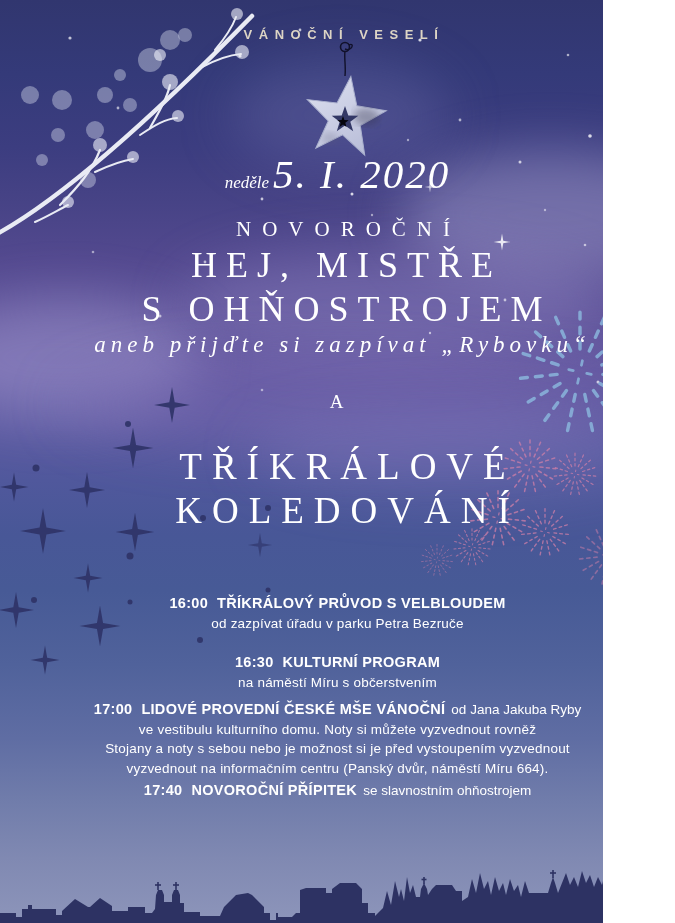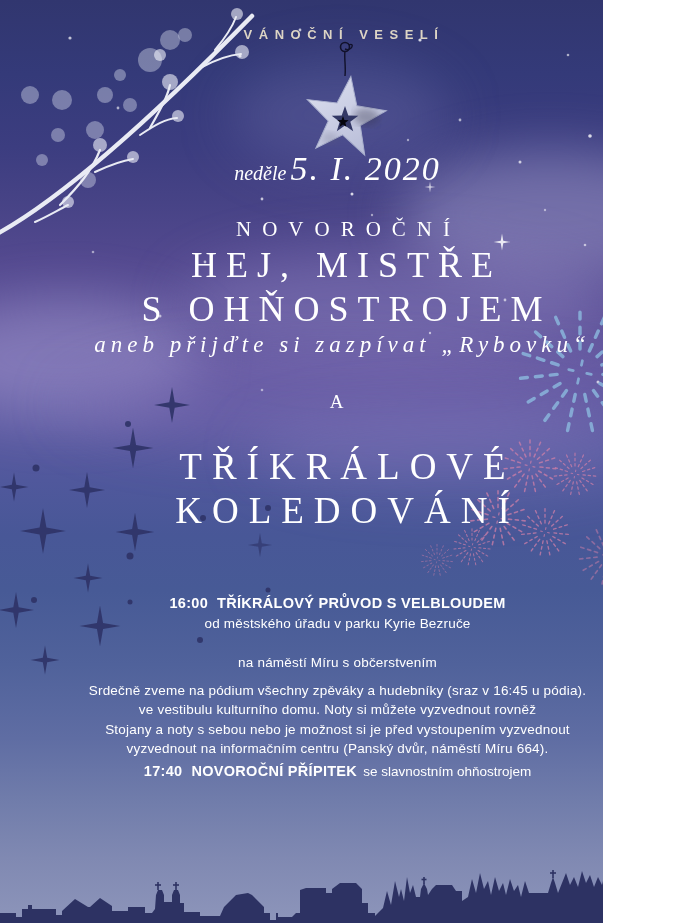--- a/index.html
+++ b/index.html
@@ -16,22 +16,22 @@
   .c2{left:180px;top:248px;width:430px;height:110px;background:rgba(152,142,202,.32);}
   .c3{left:-70px;top:298px;width:270px;height:120px;background:rgba(176,168,218,.40);}
   .c4{left:60px;top:356px;width:560px;height:95px;background:rgba(122,107,177,.35);}
   .c5{left:250px;top:412px;width:400px;height:80px;background:rgba(142,132,197,.28);}
   .c6{left:230px;top:60px;width:220px;height:110px;background:rgba(120,118,180,.30);}
   .abs{position:absolute;}
   .center{left:0;width:675px;text-align:center;}
   .serif{font-family:"Liberation Serif",serif;}
   .kicker{top:27px;font-size:13px;font-weight:700;letter-spacing:6.5px;padding-left:6.5px;color:#ddd5c5;}
   .date{top:150px;font-style:italic;}
-  .date .small{font-size:20px;}
-  .date .big{font-size:34px;letter-spacing:2px;}
+  .date .small{font-size:17px;}
+  .date .big{font-size:41px;letter-spacing:2px;}
   .eyebrow{top:217px;font-size:21px;letter-spacing:11px;padding-left:11px;}
   .big1{top:244px;font-size:36px;letter-spacing:9px;padding-left:9px;}
   .big2{top:288px;font-size:36px;letter-spacing:9px;padding-left:9px;}
   .subtitle{top:332px;font-size:23px;font-style:italic;letter-spacing:5px;padding-left:5px;}
   .conj{top:391px;font-size:19px;letter-spacing:2px;}
   .big3{top:445px;font-size:37px;letter-spacing:10px;padding-left:10px;}
   .big4{top:489px;font-size:37px;letter-spacing:10px;padding-left:10px;}
   .schedule{top:594px;font-size:13.5px;line-height:19.5px;}
   .schedule .grp1{margin-bottom:20px;}
   .schedule .grp2{margin-bottom:8px;}
@@ -258,27 +258,28 @@
   <div class="abs center big1 serif">HEJ, MISTŘE</div>
   <div class="abs center big2 serif">S OHŇOSTROJEM</div>
   <div class="abs center subtitle serif">aneb přijďte si zazpívat „Rybovku“</div>
   <div class="abs center conj serif">A</div>
   <div class="abs center big3 serif">TŘÍKRÁLOVÉ</div>
   <div class="abs center big4 serif">KOLEDOVÁNÍ</div>
 
   <div class="abs center schedule">
     <div class="grp1">
       <div class="hl"><span class="time">16:00</span><span>TŘÍKRÁLOVÝ PRŮVOD S VELBLOUDEM</span></div>
-      <div class="dt">od městského úřadu v parku Kyrie Bezruče</div>
+      <div class="dt">od zazpívat úřadu v parku Petra Bezruče</div>
     </div>
     <div class="grp2">
+      <div class="hl"><span class="time">16:30</span><span>KULTURNÍ PROGRAM</span></div>
       <div class="dt">na náměstí Míru s občerstvením</div>
     </div>
     <div class="grp3">
-      <div class="dt">Srdečně zveme na pódium všechny zpěváky a hudebníky (sraz v 16:45 u pódia).</div>
+      <div class="hl"><span class="time">17:00</span><span>LIDOVÉ PROVEDNÍ ČESKÉ MŠE VÁNOČNÍ</span><span class="sfx">od Jana Jakuba Ryby</span></div>
       <div class="dt">ve vestibulu kulturního domu. Noty si můžete vyzvednout rovněž</div>
       <div class="dt">Stojany a noty s sebou nebo je možnost si je před vystoupením vyzvednout</div>
       <div class="dt">vyzvednout na informačním centru (Panský dvůr, náměstí Míru 664).</div>
     </div>
     <div class="grp4">
       <div class="hl"><span class="time">17:40</span><span>NOVOROČNÍ PŘÍPITEK</span><span class="sfx">se slavnostním ohňostrojem</span></div>
     </div>
   </div>
 
 </div>

